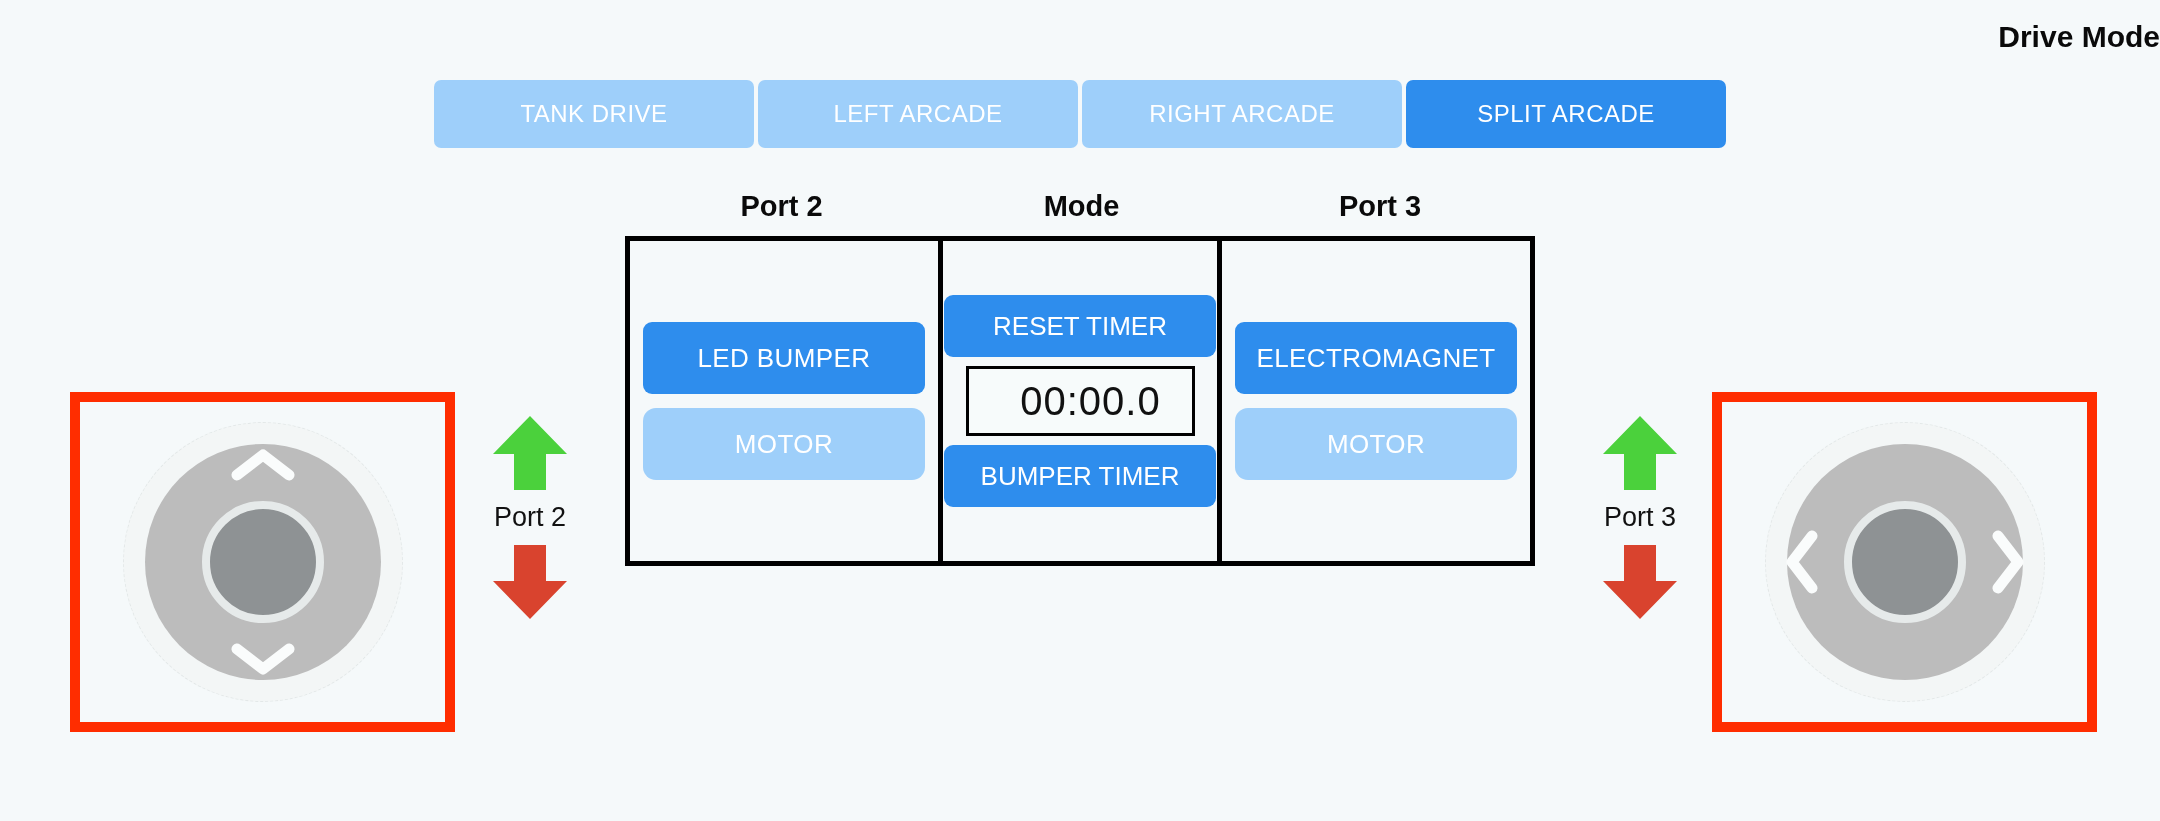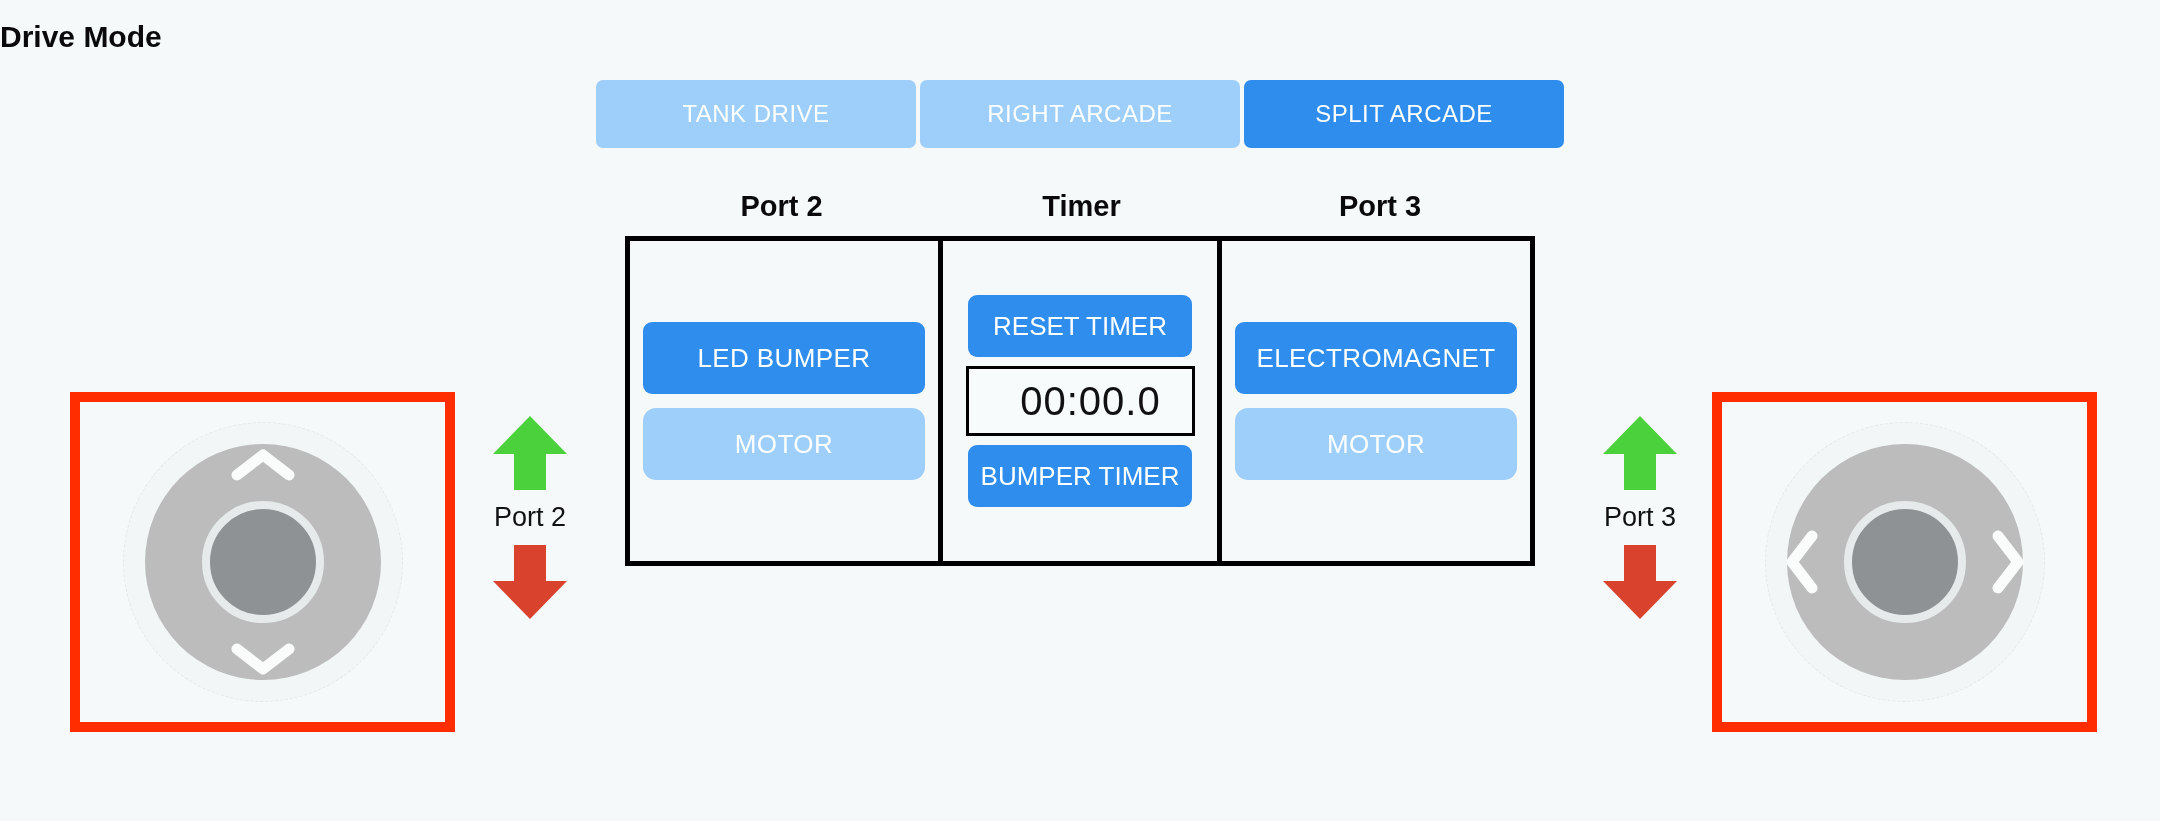--- a/index.html
+++ b/index.html
@@ -9,21 +9,21 @@
     background:#f5f9fa;
     font-family:"Liberation Sans", sans-serif;
     overflow:hidden;
     position:relative;
   }
   #stage{position:relative;width:2160px;height:821px;}
 
   
   .drive-title{
     position:absolute;top:20px;left:0;width:2160px;
-    text-align:left;font-size:30px;font-weight:bold;color:#0a0a0a;
+    text-align:right;font-size:30px;font-weight:bold;color:#0a0a0a;
     letter-spacing:0px;
   }
   .drive-row{
     position:absolute;top:80px;left:0;width:2160px;
     display:flex;justify-content:center;gap:4px;
   }
   .drive-btn{
     width:320px;height:68px;border:none;border-radius:7px;
     background:#9ecffa;color:#ffffff;font-size:24px;
     font-family:"Liberation Sans", sans-serif;
@@ -63,21 +63,21 @@
     width:282px;height:72px;border:none;border-radius:9px;
     font-size:26px;color:#fff;letter-spacing:.4px;cursor:pointer;
     font-family:"Liberation Sans", sans-serif;
     display:flex;align-items:center;justify-content:center;
     margin:7px 0;
   }
   .pill.on{background:#2e8ded;text-align:right;}
   .pill.off{background:#9ecffa;border-radius:13px;}
 
   .timer-pill{
-    width:224px;height:62px;border:none;border-radius:9px;
+    width:272px;height:62px;border:none;border-radius:9px;
     background:#2e8ded;color:#fff;font-size:26px;cursor:pointer;
     font-family:"Liberation Sans", sans-serif;
     display:flex;align-items:center;justify-content:center;
   }
   .timer-readout{
     width:202px;height:64px;margin:9px 0;
     border:3px solid #000;background:#f7fbfb;
     display:flex;align-items:center;justify-content:center;
     font-size:40px;color:#111;letter-spacing:1px;padding-left:21px;
   }
@@ -123,27 +123,28 @@
 </style>
 </head>
 <body>
 
 <div id="stage">
 
   <div class="drive-title">Drive Mode</div>
 
   <div class="drive-row">
     <button class="drive-btn">TANK DRIVE</button>
+    <button class="drive-btn">LEFT ARCADE</button>
     <button class="drive-btn">RIGHT ARCADE</button>
     <button class="drive-btn active">SPLIT ARCADE</button>
   </div>
 
   <div class="col-heads">
     <div class="col-head h1">Port 2</div>
-    <div class="col-head h2">Timer</div>
+    <div class="col-head h2">Mode</div>
     <div class="col-head h3">Port 3</div>
   </div>
 
   <div class="panel">
 
     <div class="panel-col col-port">
       <button class="pill on">LED BUMPER</button>
       <button class="pill off">MOTOR</button>
     </div>
 

